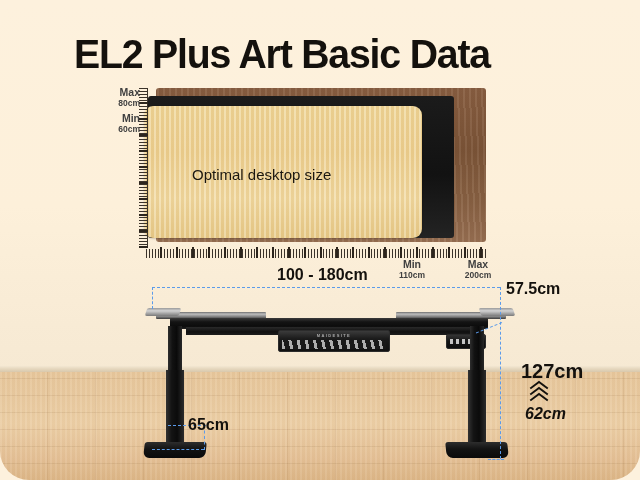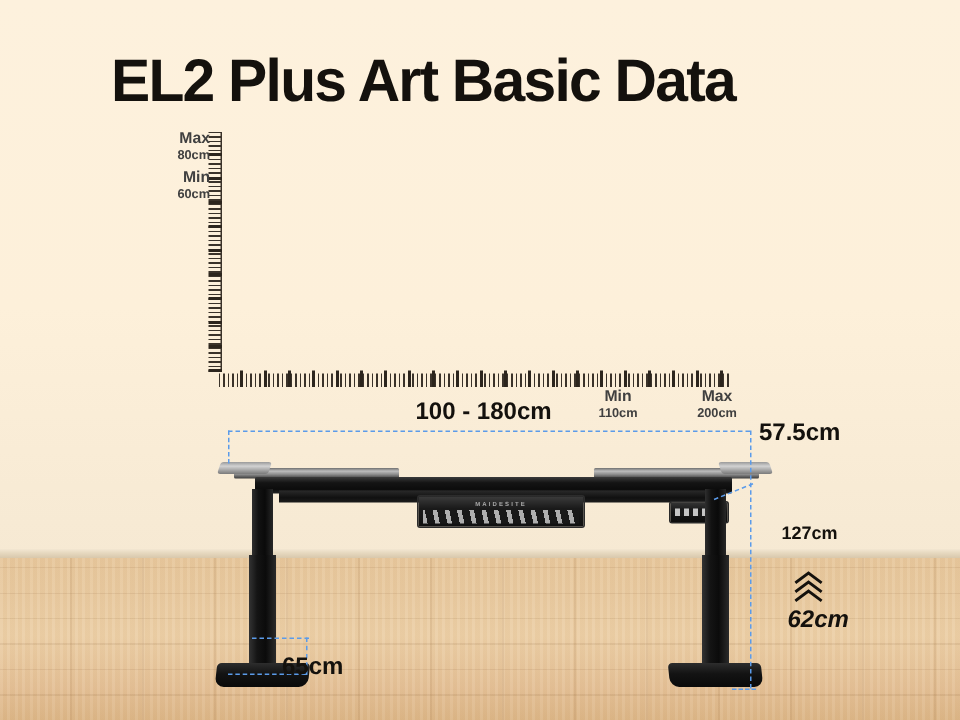--- a/index.html
+++ b/index.html
@@ -2,21 +2,21 @@
 <html><head>
 <meta charset="utf-8">
 <style>
   html,body{margin:0;padding:0;}
   body{
     width:640px;height:480px;overflow:hidden;
     font-family:"Liberation Sans", sans-serif;
     background:#fdf1dd;
     position:relative;
   }
-  #stage{position:absolute;inset:0;width:640px;height:480px;overflow:hidden;background:#fdf1dd;}
+  #stage{position:absolute;inset:0;width:640px;height:480px;overflow:hidden;background:#fdf1dd;border-radius:29px;}
 
   
   .wall{position:absolute;left:0;top:0;width:640px;height:372px;
         background:linear-gradient(180deg,#fdf1dd 0%,#fdf0da 55%,#f6e9d3 100%);}
   .baseboard{position:absolute;left:0;top:366px;width:640px;height:6px;
         background:linear-gradient(180deg,#f3e7d2 0%,#e6d8bf 45%,#d8c8ac 100%);}
   .floor{position:absolute;left:0;top:372px;width:640px;height:108px;
         background:
           repeating-linear-gradient(90deg,
             rgba(255,255,255,0.00) 0px, rgba(255,255,255,0.00) 47px,
@@ -134,37 +134,44 @@
         background:repeating-linear-gradient(90deg,
             #d8d8d8 0px,#d8d8d8 3px, #1a1a1a 3px,#1a1a1a 6px);opacity:.9;}
 
   
   .dash-h{position:absolute;border-top:1.5px dashed #5b9bea;}
   .dash-v{position:absolute;border-left:1.5px dashed #5b9bea;}
   .dim{position:absolute;color:#14110d;white-space:nowrap;font-weight:bold;}
 
   .dim-width{left:277px;top:266px;font-size:16px;}
   .dim-depth{left:506px;top:280px;font-size:16px;}
-  .dim-65{left:188px;top:436px;font-size:16px;}
-  .dim-127{left:521px;top:348px;font-size:12px;}
+  .dim-65{left:188px;top:416px;font-size:16px;}
+  .dim-127{left:521px;top:360px;font-size:20px;}
   .dim-62{left:525px;top:405px;font-size:16px;font-style:italic;}
   .chev{position:absolute;left:528px;top:380px;width:22px;height:22px;}
 </style>
 </head>
 <body>
 
 <div id="stage">
 
   <div class="wall"></div>
   <div class="baseboard"></div>
   <div class="floor"></div>
   <div class="floorgrain"></div>
 
   <div class="title">EL2 Plus Art Basic Data</div>
 
+  <div class="tops">
+    <div class="top-walnut"></div>
+    <div class="top-black"></div>
+    <div class="top-bamboo">
+      <div class="optimal">Optimal desktop size</div>
+    </div>
+  </div>
 
   <div class="vruler"></div>
   <div class="vr-long"></div>
   <div class="hruler"></div>
   <div class="hr-long"></div>
 
   <div class="lbl lbl-max-v">
     <span class="b">Max</span>
     <span class="s">80cm</span>
   </div>

